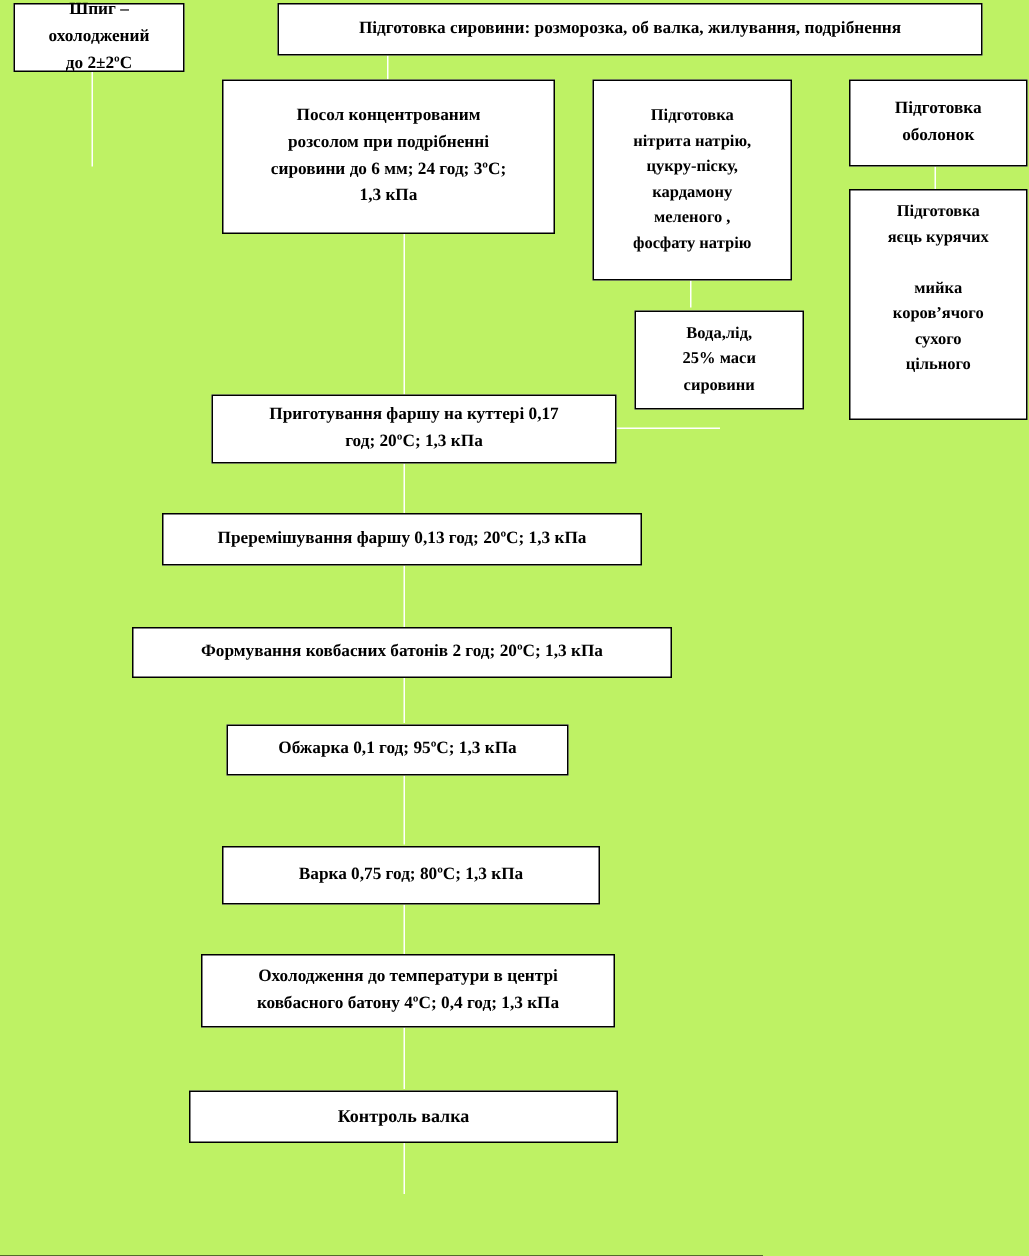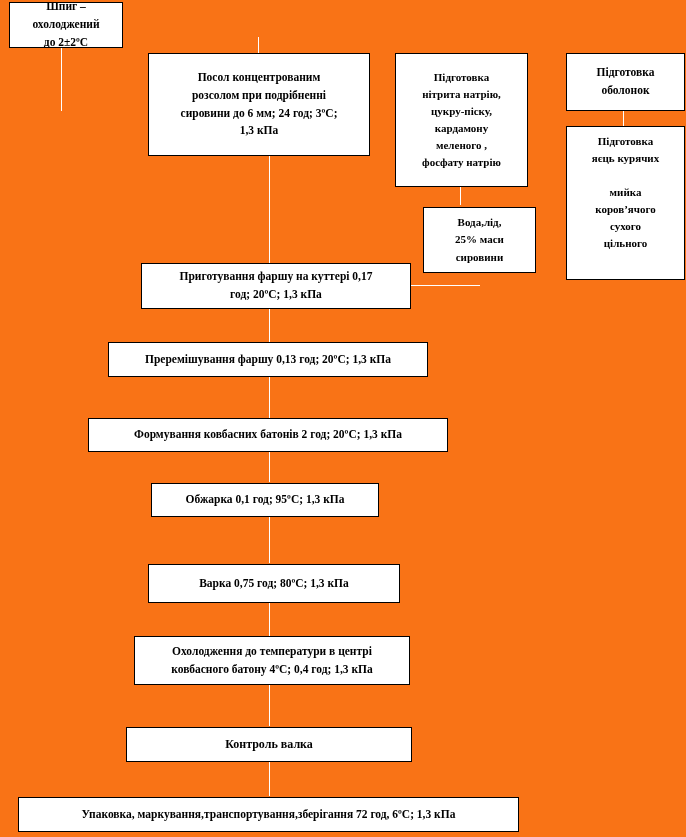--- a/index.html
+++ b/index.html
@@ -4,21 +4,21 @@
 <style>
   html, body {
     margin: 0;
     padding: 0;
     background: #000000;
   }
   #page {
     position: relative;
     width: 686px;
     height: 837px;
-    background: #f97316;
+    background: #bef264;
     overflow: hidden;
     font-family: "Liberation Serif", "DejaVu Serif", serif;
   }
   .box {
     position: absolute;
     background: #ffffff;
     color: #000000;
     border: 1px solid #000000;
     box-sizing: border-box;
     display: flex;
@@ -55,20 +55,21 @@
   <div class="connector" style="left:269px; top:517px; width:1px; height:46px;"></div>
   <div class="connector" style="left:269px; top:603px; width:1px; height:33px;"></div>
   <div class="connector" style="left:269px; top:685px; width:1px; height:41px;"></div>
   <div class="connector" style="left:269px; top:762px; width:1px; height:34px;"></div>
   <div class="connector" style="left:623px; top:111px; width:1px; height:15px;"></div>
 
   <div class="box fs115" style="left:9px; top:2px; width:114px; height:46px;">Шпиг –
 охолоджений
 до 2±2ºС</div>
 
+  <div class="box fs115" style="left:185px; top:2px; width:470px; height:35px;">Підготовка сировини:  розморозка, об валка, жилування, подрібнення</div>
 
 
   <div class="box fs115" style="left:148px; top:53px; width:222px; height:103px;">Посол концентрованим
 розсолом при подрібненні
 сировини  до 6 мм; 24 год; 3ºС;
 1,3 кПа</div>
 
   <div class="box fs11" style="left:395px; top:53px; width:133px; height:134px;">Підготовка
 нітрита натрію,
 цукру-піску,
@@ -100,15 +101,14 @@
 
   <div class="box fs115" style="left:151px; top:483px; width:228px; height:34px;">Обжарка 0,1 год; 95ºС; 1,3 кПа</div>
 
   <div class="box fs115" style="left:148px; top:564px; width:252px; height:39px;">Варка 0,75 год; 80ºС; 1,3 кПа</div>
 
   <div class="box fs115" style="left:134px; top:636px; width:276px; height:49px;">Охолодження до температури в центрі
 ковбасного батону  4ºС; 0,4 год; 1,3 кПа</div>
 
   <div class="box fs12" style="left:126px; top:727px; width:286px; height:35px;">Контроль валка</div>
 
-  <div class="box fs115" style="left:18px; top:797px; width:501px; height:35px;">Упаковка, маркування,транспортування,зберігання  72 год, 6ºС; 1,3 кПа</div>
 
 </div>
 
 </body></html>

